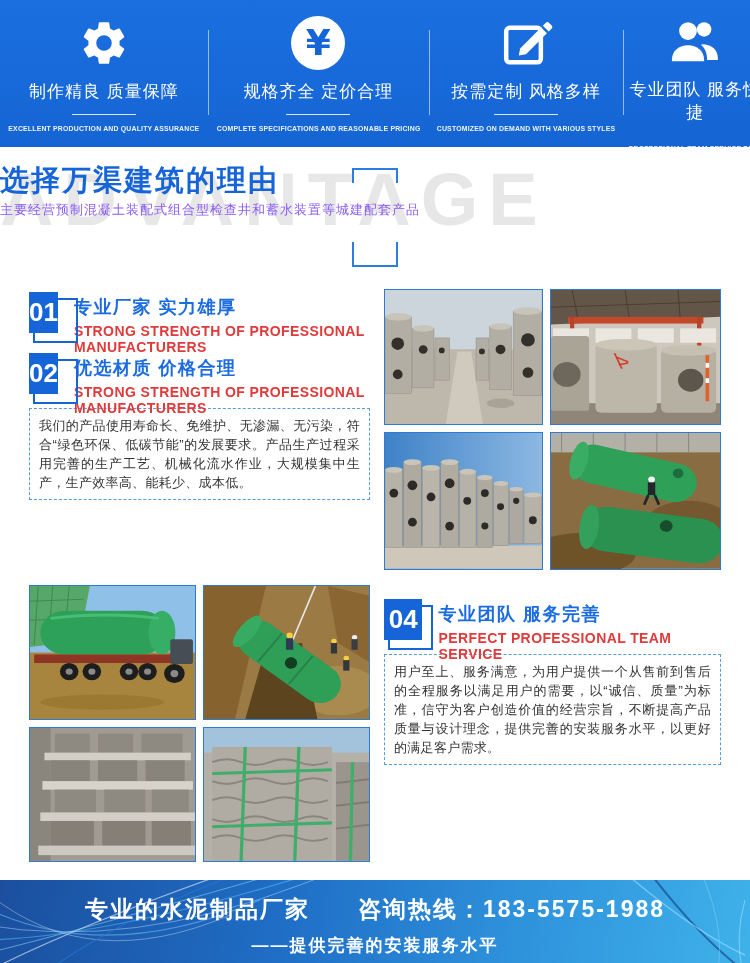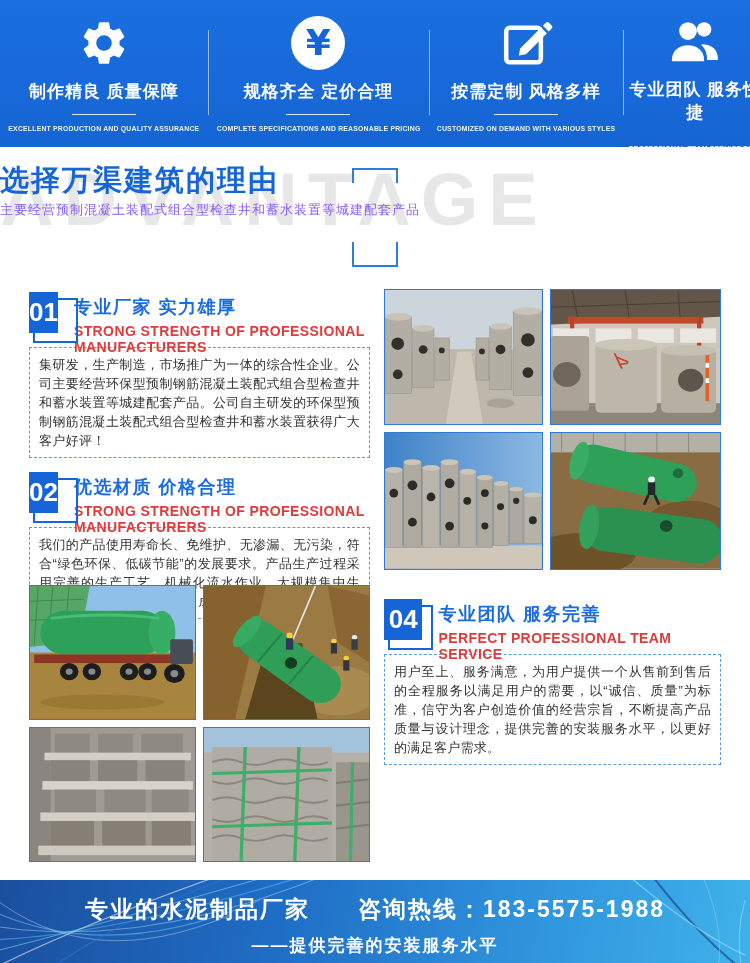--- a/index.html
+++ b/index.html
@@ -23,21 +23,21 @@
     content:""; position:absolute; left:0; top:30px; height:85px; width:1px;
     background:rgba(255,255,255,.55);
   }
   .f-icon { height:58px; display:flex; align-items:center; justify-content:center; }
   .f-icon svg { display:block; }
   .yen-circle {
     width:54px; height:54px; border-radius:50%; background:#fff;
     color:#1565d8; font-size:36px; font-weight:bold; line-height:54px;
     font-family:"DejaVu Sans",sans-serif;
   }
-  .f-title { font-size:17px; font-weight:bold; letter-spacing:1px; margin-top:8px; }
+  .f-title { font-size:17px; font-weight:normal; letter-spacing:1px; margin-top:8px; }
   .f-line { width:64px; height:1px; background:rgba(255,255,255,.85); margin:11px auto 9px; }
   .f-sub { font-size:7.5px; font-weight:bold; letter-spacing:.2px; color:rgba(255,255,255,.92); white-space:nowrap; transform:scale(.92); }
 
   
   .advantage { position:relative; height:142px; text-align:left; overflow:hidden; }
   .watermark {
     position:absolute; left:0; right:0; top:10px; z-index:0;
     font-size:74px; font-weight:bold; letter-spacing:10px; color:#e7e7e7;
     white-space:nowrap; user-select:none;
   }
@@ -163,21 +163,20 @@
       <div class="col-text">
 
         <div class="sec">
           <div class="sec-head">
             <div class="num-badge">01</div>
             <div class="sec-titles">
               <div class="sec-title">专业厂家 实力雄厚</div>
               <div class="sec-sub">STRONG STRENGTH OF PROFESSIONAL MANUFACTURERS</div>
             </div>
           </div>
-          <div class="sec-body">集研发，生产制造，市场推广为一体的综合性企业。公司主要经营环保型预制钢筋混凝土装配式组合型检查井和蓄水装置等城建配套产品。公司自主研发的环保型预制钢筋混凝土装配式组合型检查井和蓄水装置获得广大客户好评！</div>
         </div>
 
         <div class="sec">
           <div class="sec-head">
             <div class="num-badge">02</div>
             <div class="sec-titles">
               <div class="sec-title">优选材质 价格合理</div>
               <div class="sec-sub">STRONG STRENGTH OF PROFESSIONAL MANUFACTURERS</div>
             </div>
           </div>

